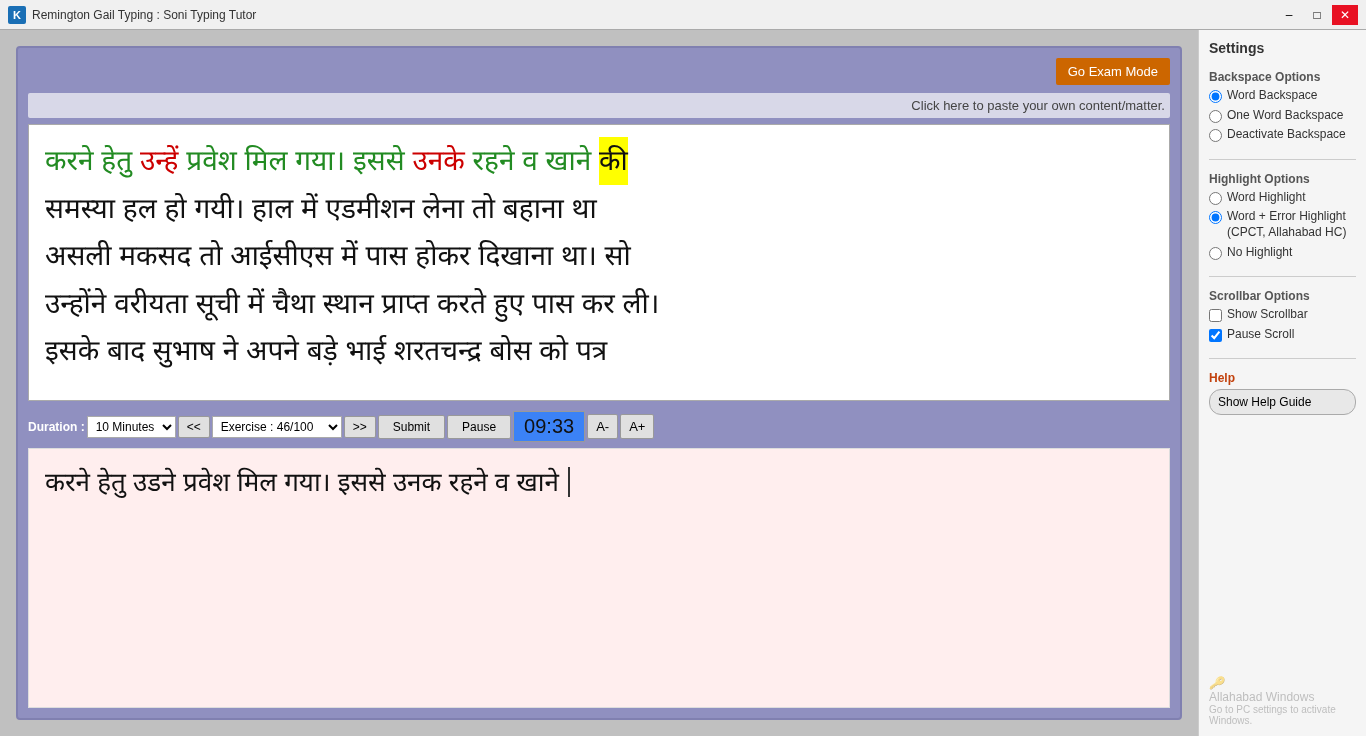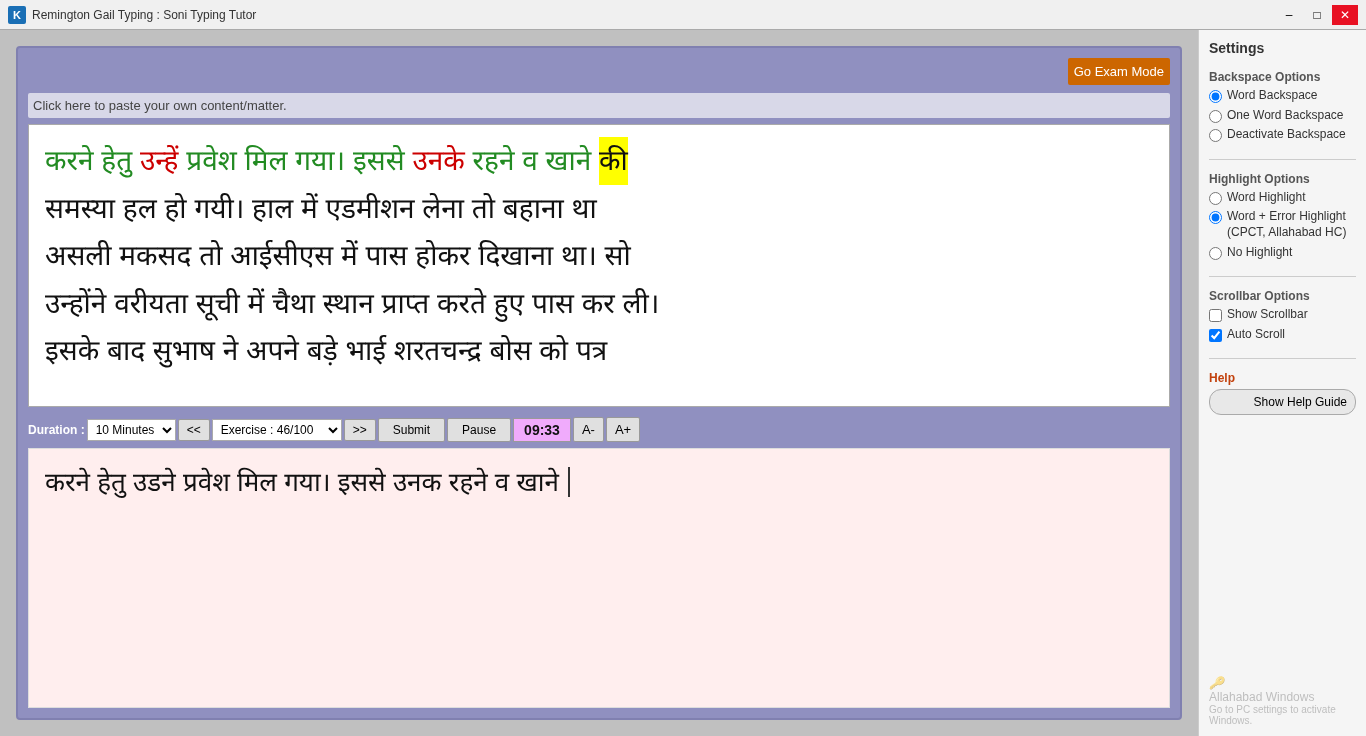--- a/index.html
+++ b/index.html
@@ -78,29 +78,29 @@
     .go-exam-btn-row {
       display: flex;
       justify-content: flex-end;
       margin-bottom: 8px;
     }
 
     .go-exam-btn {
       background: #cc6600;
       color: white;
       border: none;
-      padding: 6px 6px;
+      padding: 6px 12px;
       font-size: 13px;
       cursor: pointer;
       border-radius: 2px;
     }
 
     .paste-bar {
       background: #d8d8e8;
-      text-align: left;
+      text-align: right;
       padding: 5px;
       font-size: 13px;
       color: #444;
       margin-bottom: 6px;
       border-radius: 2px;
     }
 
     
     .text-display {
       background: white;
@@ -167,25 +167,25 @@
     .action-btn {
       background: #e0e0e0;
       border: 1px solid #999;
       padding: 4px 14px;
       font-size: 12px;
       cursor: pointer;
       border-radius: 2px;
     }
 
     .timer-display {
-      background: #f0abfc;
+      background: #3b82f6;
       border: 1px solid #999;
       padding: 3px 10px;
-      font-size: 14px;
-      font-weight: bold;
+      font-size: 20px;
+      font-weight: normal;
       color: #111;
       min-width: 55px;
       text-align: center;
     }
 
     .font-btn {
       background: #e0e0e0;
       border: 1px solid #999;
       padding: 4px 8px;
       font-size: 13px;
@@ -264,21 +264,21 @@
       margin-bottom: 4px;
     }
 
     .show-help-btn {
       background: #e8e8e8;
       border: 1px solid #aaa;
       padding: 5px 8px;
       font-size: 12px;
       cursor: pointer;
       width: 100%;
-      text-align: right;
+      text-align: left;
       border-radius: 12px;
     }
     .activate-windows-text {
       font-size: 13px;
       color: #888;
     }
     .activate-windows-sub {
       font-size: 11px;
       color: #888;
     }
@@ -452,21 +452,21 @@
     <hr class="divider">
 
     <div>
       <div class="section-title">Scrollbar Options</div>
       <div class="checkbox-row">
         <input type="checkbox" id="cb_show" style="">
         <label for="cb_show">Show Scrollbar</label>
       </div>
       <div class="checkbox-row">
         <input type="checkbox" id="cb_auto" checked="" style="">
-        <label for="cb_auto">Auto Scroll</label>
+        <label for="cb_auto">Pause Scroll</label>
       </div>
     </div>
 
     <hr class="divider">
 
     <div>
       <div class="help-section-title">Help</div>
       <button class="show-help-btn">Show Help Guide</button>
     </div>
 

